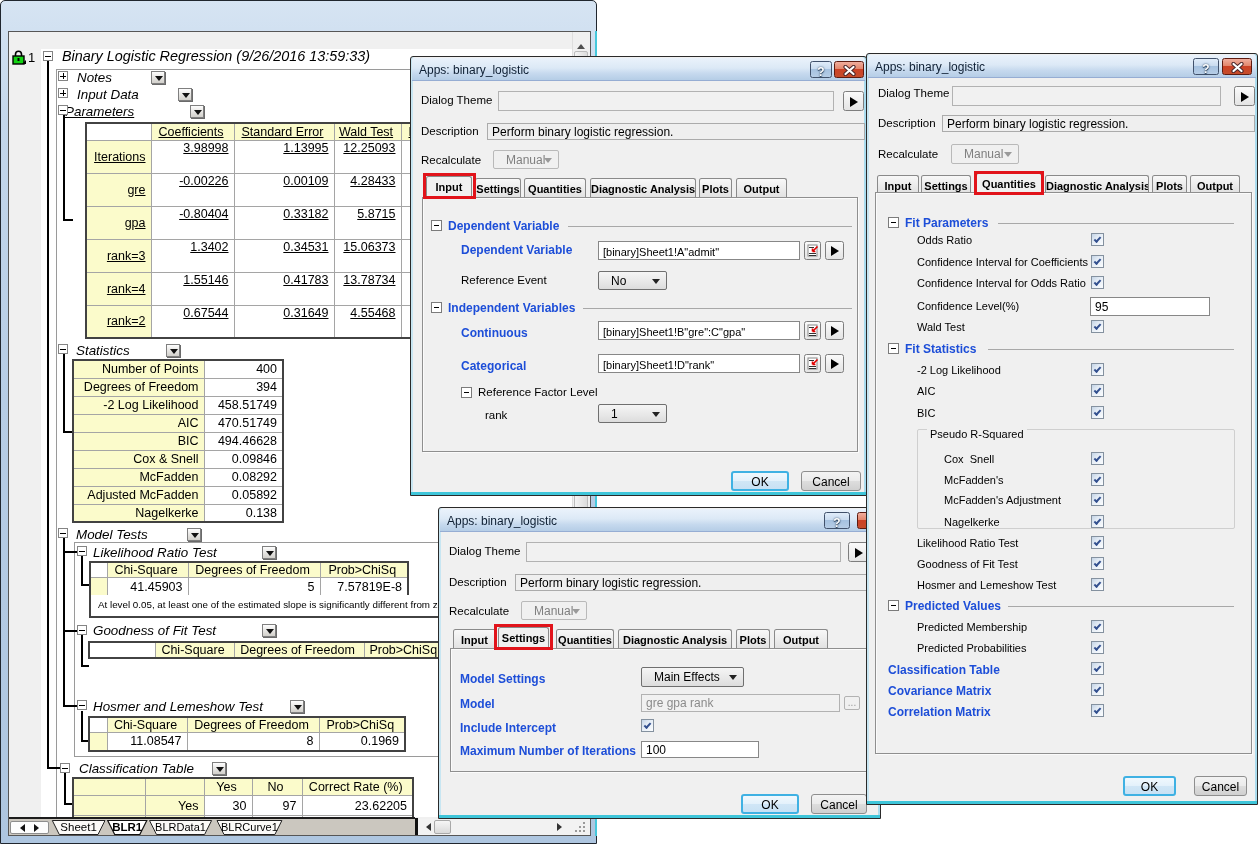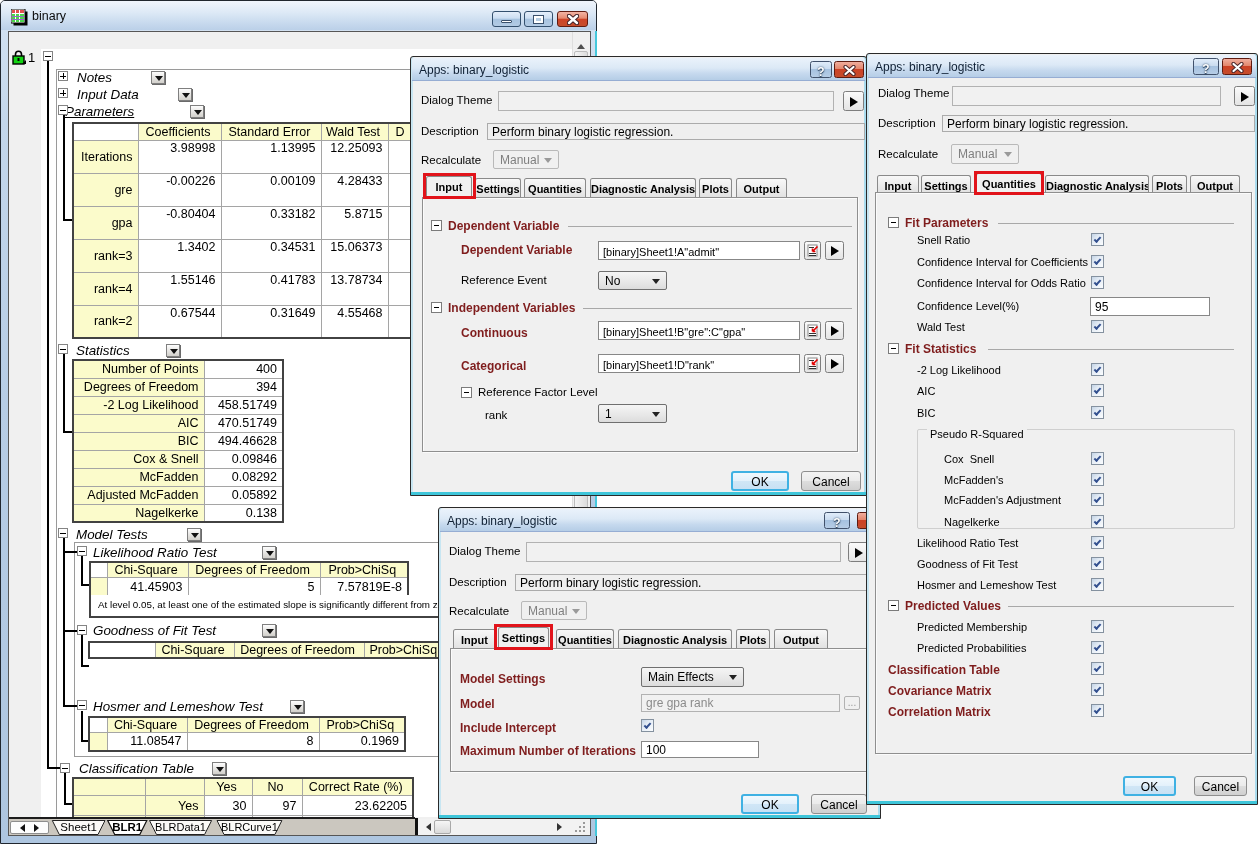--- a/index.html
+++ b/index.html
@@ -31,27 +31,27 @@
 td.r{text-align:right;}
 td.c{text-align:center;}
 td.t{vertical-align:top;padding-top:1px;}
 
 .dlg{position:absolute;background:#f0f0f0;border:1px solid #2a2a2a;border-radius:3px 3px 0 0;box-shadow:inset 0 -3px 0 #3ec5d9,inset 2px 0 0 #c8e6f2,inset -2px 0 0 #aadcee;}
 .dtit{position:absolute;left:1px;top:1px;right:1px;height:23px;background:linear-gradient(180deg,#eaf2fb 0%,#dcE9f6 45%,#c6d9ee 70%,#b5cde6 100%);border-bottom:1px solid #96add3;border-radius:2px 2px 0 0;font-size:12px;color:#0e1f33;padding:5px 0 0 7px;}
 .qbtn{position:absolute;top:4px;height:17px;border:1px solid #41516b;border-radius:2.5px;background:linear-gradient(180deg,#e0ecf9 0%,#cadcf0 45%,#a6c2e0 50%,#b6cde6 100%);text-align:center;}
 .qbtn.cl{background:linear-gradient(180deg,#f0ae9e 0%,#e3876d 45%,#cc4226 50%,#c54c2b 100%);border-color:#5e1b10;}
 .qbtn span{font-size:12px;font-weight:bold;color:#fff;text-shadow:0 0 2px #223a55,0 1px 1px #223a55;position:relative;top:0px;}
 .lbl{position:absolute;font-size:11.5px;color:#000;white-space:nowrap;}
-.blbl{position:absolute;font-size:12px;font-weight:bold;color:#7f1d1d;white-space:nowrap;}
+.blbl{position:absolute;font-size:12px;font-weight:bold;color:#1d4ed8;white-space:nowrap;}
 .slbl{position:absolute;font-size:11px;color:#000;white-space:nowrap;}
 .tb{position:absolute;background:#fff;border:1px solid #878787;font-size:12px;color:#000;padding:2px 0 0 4px;white-space:nowrap;overflow:hidden;}
 .tb.dis{background:#f1f1f1;border-color:#b2b2b2;}
 .tb.desc{background:#efefef;border-color:#ababab;}
 .tb.rng{font-size:11px;padding-top:4px;}
-.combo{position:absolute;background:linear-gradient(180deg,#f5f5f5,#e7e7e7 60%,#dcdcdc);border:1px solid #6f6f6f;border-radius:2px;font-size:12px;color:#000;padding:2px 0 0 6px;}
+.combo{position:absolute;background:linear-gradient(180deg,#f5f5f5,#e7e7e7 60%,#dcdcdc);border:1px solid #6f6f6f;border-radius:2px;font-size:12px;color:#000;padding:2px 0 0 12px;}
 .combo u{position:absolute;right:6px;top:7px;width:0;height:0;border:4px solid transparent;border-top:5px solid #222;}
 .combo.dis{background:#f0f0f0;border-color:#b9b9b9;color:#7f7f7f;}
 .combo.dis u{border-top-color:#9a9a9a;}
 .tab{position:absolute;top:121px;height:19px;white-space:nowrap;overflow:hidden;background:linear-gradient(180deg,#f8f8f8,#ececec 55%,#e2e2e2);border:1px solid #8a8a8a;border-bottom:none;border-radius:2.5px 2.5px 0 0;font-size:11px;font-weight:bold;color:#000;text-align:center;padding-top:4px;}
 .tab.act{top:119px;height:21px;background:#f0f0f0;z-index:3;}
 .red{position:absolute;border:3px solid #e1131a;z-index:5;}
 .panel{position:absolute;background:#f0f0f0;border:1px solid #8f8f8f;box-shadow:1px 1px 0 #fbfbfb,inset 1px 1px 0 #fbfbfb;z-index:2;}
 .pm2{position:absolute;width:11px;height:11px;border:1px solid #7b7b7b;background:#fff;z-index:3;}
 .pm2 i{position:absolute;left:2px;top:4px;width:5px;height:1.2px;background:#000;}
 .sline{position:absolute;height:1px;background:#a8a8a8;z-index:2;}
@@ -60,45 +60,20 @@
 .btn{position:absolute;height:20px;border:1px solid #8e8e8e;border-radius:3px;background:linear-gradient(180deg,#f3f3f3,#ebebeb 48%,#dddddd 52%,#d0d0d0);font-size:12px;color:#000;text-align:center;padding-top:3px;}
 .btn.ok{border:2px solid #3fb1e3;background:linear-gradient(180deg,#f0f8fd,#e4f1fb 48%,#d0e6f6 52%,#c8e1f4);padding-top:2px;}
 .ibtn{position:absolute;background:linear-gradient(180deg,#fafafa,#e4e4e4);border:1px solid #7e7e7e;border-radius:2.5px;}
 .ibtn i{position:absolute;left:6px;top:4px;width:0;height:0;border:5px solid transparent;border-left:8px solid #000;}
 </style>
 </head>
 <body>
 <div id="scene">
 
 <div id="mw">
-  <div id="mwbar">
-    <svg class="abs" style="left:10px;top:8px" width="17" height="17">
-      <rect x="2.5" y="2.5" width="14" height="14" fill="#000"></rect>
-      <rect x="0" y="0" width="14" height="14" fill="#fff" stroke="#000" stroke-width="1"></rect>
-      <rect x="1" y="1" width="12" height="3" fill="#e14f4f"></rect>
-      <rect x="1" y="5" width="12" height="8" fill="#4ad64a"></rect>
-      <line x1="4.5" y1="1" x2="4.5" y2="13" stroke="#fff" stroke-width="1"></line>
-      <line x1="8.5" y1="1" x2="8.5" y2="13" stroke="#fff" stroke-width="1"></line>
-      <line x1="1" y1="7.5" x2="13" y2="7.5" stroke="#9a66c8" stroke-width="1"></line>
-      <line x1="1" y1="10.5" x2="13" y2="10.5" stroke="#9a66c8" stroke-width="1"></line>
-    </svg>
-    <div id="mwtitle">binary</div>
-    <div class="wbtn" style="left:491px;width:29px;">
-      <div class="abs" style="left:8px;top:8px;width:11px;height:3px;background:#fff;border:1px solid #3a506c;border-radius:1px;"></div>
-    </div>
-    <div class="wbtn" style="left:523px;width:29px;">
-      <div class="abs" style="left:9px;top:3.5px;width:9px;height:7.5px;border:2px solid #fff;outline:1px solid #3a506c;background:#b6cde2;"></div>
-    </div>
-    <div class="wbtn cl" style="left:556px;width:31px;">
-      <svg class="abs" style="left:9px;top:2px" width="12" height="11">
-            <path d="M2 2 L10 9 M10 2 L2 9" stroke="#45242a" stroke-width="4.5" stroke-linecap="round"></path>
-            <path d="M2 2 L10 9 M10 2 L2 9" stroke="#fff" stroke-width="2.4" stroke-linecap="round"></path>
-          </svg>
-    </div>
-  </div>
 
   <div id="mwbody">
 
     <div class="abs" id="inner" style="left:-8px;top:-31px;width:605px;height:875px;">
 
       <div class="abs" style="left:40px;top:48px;width:531px;height:768px;background:#fff;"></div>
 
       <svg class="abs" style="left:11px;top:49px" width="15" height="15">
         <rect x="1" y="6" width="11" height="8" fill="#12d312" stroke="#000" stroke-width="1.4"></rect>
         <path d="M3.5 6 V4.2 a3 3 0 0 1 6 0 V6" fill="none" stroke="#000" stroke-width="1.6"></path>
@@ -125,20 +100,21 @@
       <div class="tl" style="left:62px;top:704px;width:14px;height:1.5px;"></div>
       <div class="tl" style="left:80px;top:555px;width:1.5px;height:29px;"></div>
       <div class="tl" style="left:80px;top:583px;width:9px;height:1.5px;"></div>
       <div class="tl" style="left:80px;top:634px;width:1.5px;height:31px;"></div>
       <div class="tl" style="left:80px;top:664px;width:8px;height:1.5px;"></div>
       <div class="tl" style="left:80px;top:710px;width:1.5px;height:30px;"></div>
       <div class="tl" style="left:80px;top:739px;width:8px;height:1.5px;"></div>
       <div class="tl" style="left:63px;top:772px;width:1.5px;height:31px;"></div>
       <div class="tl" style="left:63px;top:802px;width:9px;height:1.5px;"></div>
 
+      <div class="hd" style="left:61px;top:47px;font-size:14.4px;">Binary Logistic Regression (9/26/2016 13:59:33)</div>
       <div class="hd" style="left:76px;top:69px;">Notes</div>
       <div class="hd" style="left:76px;top:86px;">Input Data</div>
       <div class="hd" style="left:64px;top:103px;text-decoration:underline;">Parameters</div>
       <div class="hd" style="left:75px;top:342px;">Statistics</div>
       <div class="hd" style="left:75px;top:526px;">Model Tests</div>
       <div class="hd" style="left:92px;top:544px;">Likelihood Ratio Test</div>
       <div class="hd" style="left:92px;top:622px;">Goodness of Fit Test</div>
       <div class="hd" style="left:92px;top:698px;">Hosmer and Lemeshow Test</div>
       <div class="hd" style="left:78px;top:760px;">Classification Table</div>
 
@@ -196,21 +172,21 @@
       <div class="dd" style="left:261px;top:623px;">
             <i></i>
           </div>
       <div class="dd" style="left:289px;top:699px;">
             <i></i>
           </div>
       <div class="dd" style="left:211px;top:761px;">
             <i></i>
           </div>
 
-      <table class="rt" style="left:71px;top:121px;">
+      <table class="rt" style="left:84px;top:121px;text-decoration:underline;">
         <colgroup>
               <col style="width:65px">
               <col style="width:83px">
               <col style="width:100px">
               <col style="width:67px">
               <col style="width:60px">
             </colgroup>
         <tbody>
               <tr style="height:17px;">
                 <td></td>
@@ -515,21 +491,21 @@
   <div class="tab" style="left:285px;width:35px;top:121px;height:17px;">Plots</div>
   <div class="tab" style="left:323px;width:50px;top:121px;height:17px;">Output</div>
   <div class="red" style="left:107px;top:117px;width:70px;height:24px;"></div>
   <div class="panel" style="left:8px;top:138px;width:377px;height:562px;"></div>
 
   <div class="pm2" style="left:21px;top:163px;">
         <i></i>
       </div>
   <div class="blbl" style="left:38px;top:162px;z-index:3;">Fit Parameters</div>
   <div class="sline" style="left:131px;top:169px;width:236px;"></div>
-  <div class="slbl" style="left:50px;top:180px;z-index:3;">Snell Ratio</div>
+  <div class="slbl" style="left:50px;top:180px;z-index:3;">Odds Ratio</div>
       <div class="cb" style="left:224px;top:179px;z-index:3;">
         <i></i>
       </div>
   <div class="slbl" style="left:50px;top:202px;z-index:3;">Confidence Interval for Coefficients</div>
       <div class="cb" style="left:224px;top:201px;z-index:3;">
         <i></i>
       </div>
   <div class="slbl" style="left:50px;top:223px;z-index:3;">Confidence Interval for Odds Ratio</div>
       <div class="cb" style="left:224px;top:222px;z-index:3;">
         <i></i>

